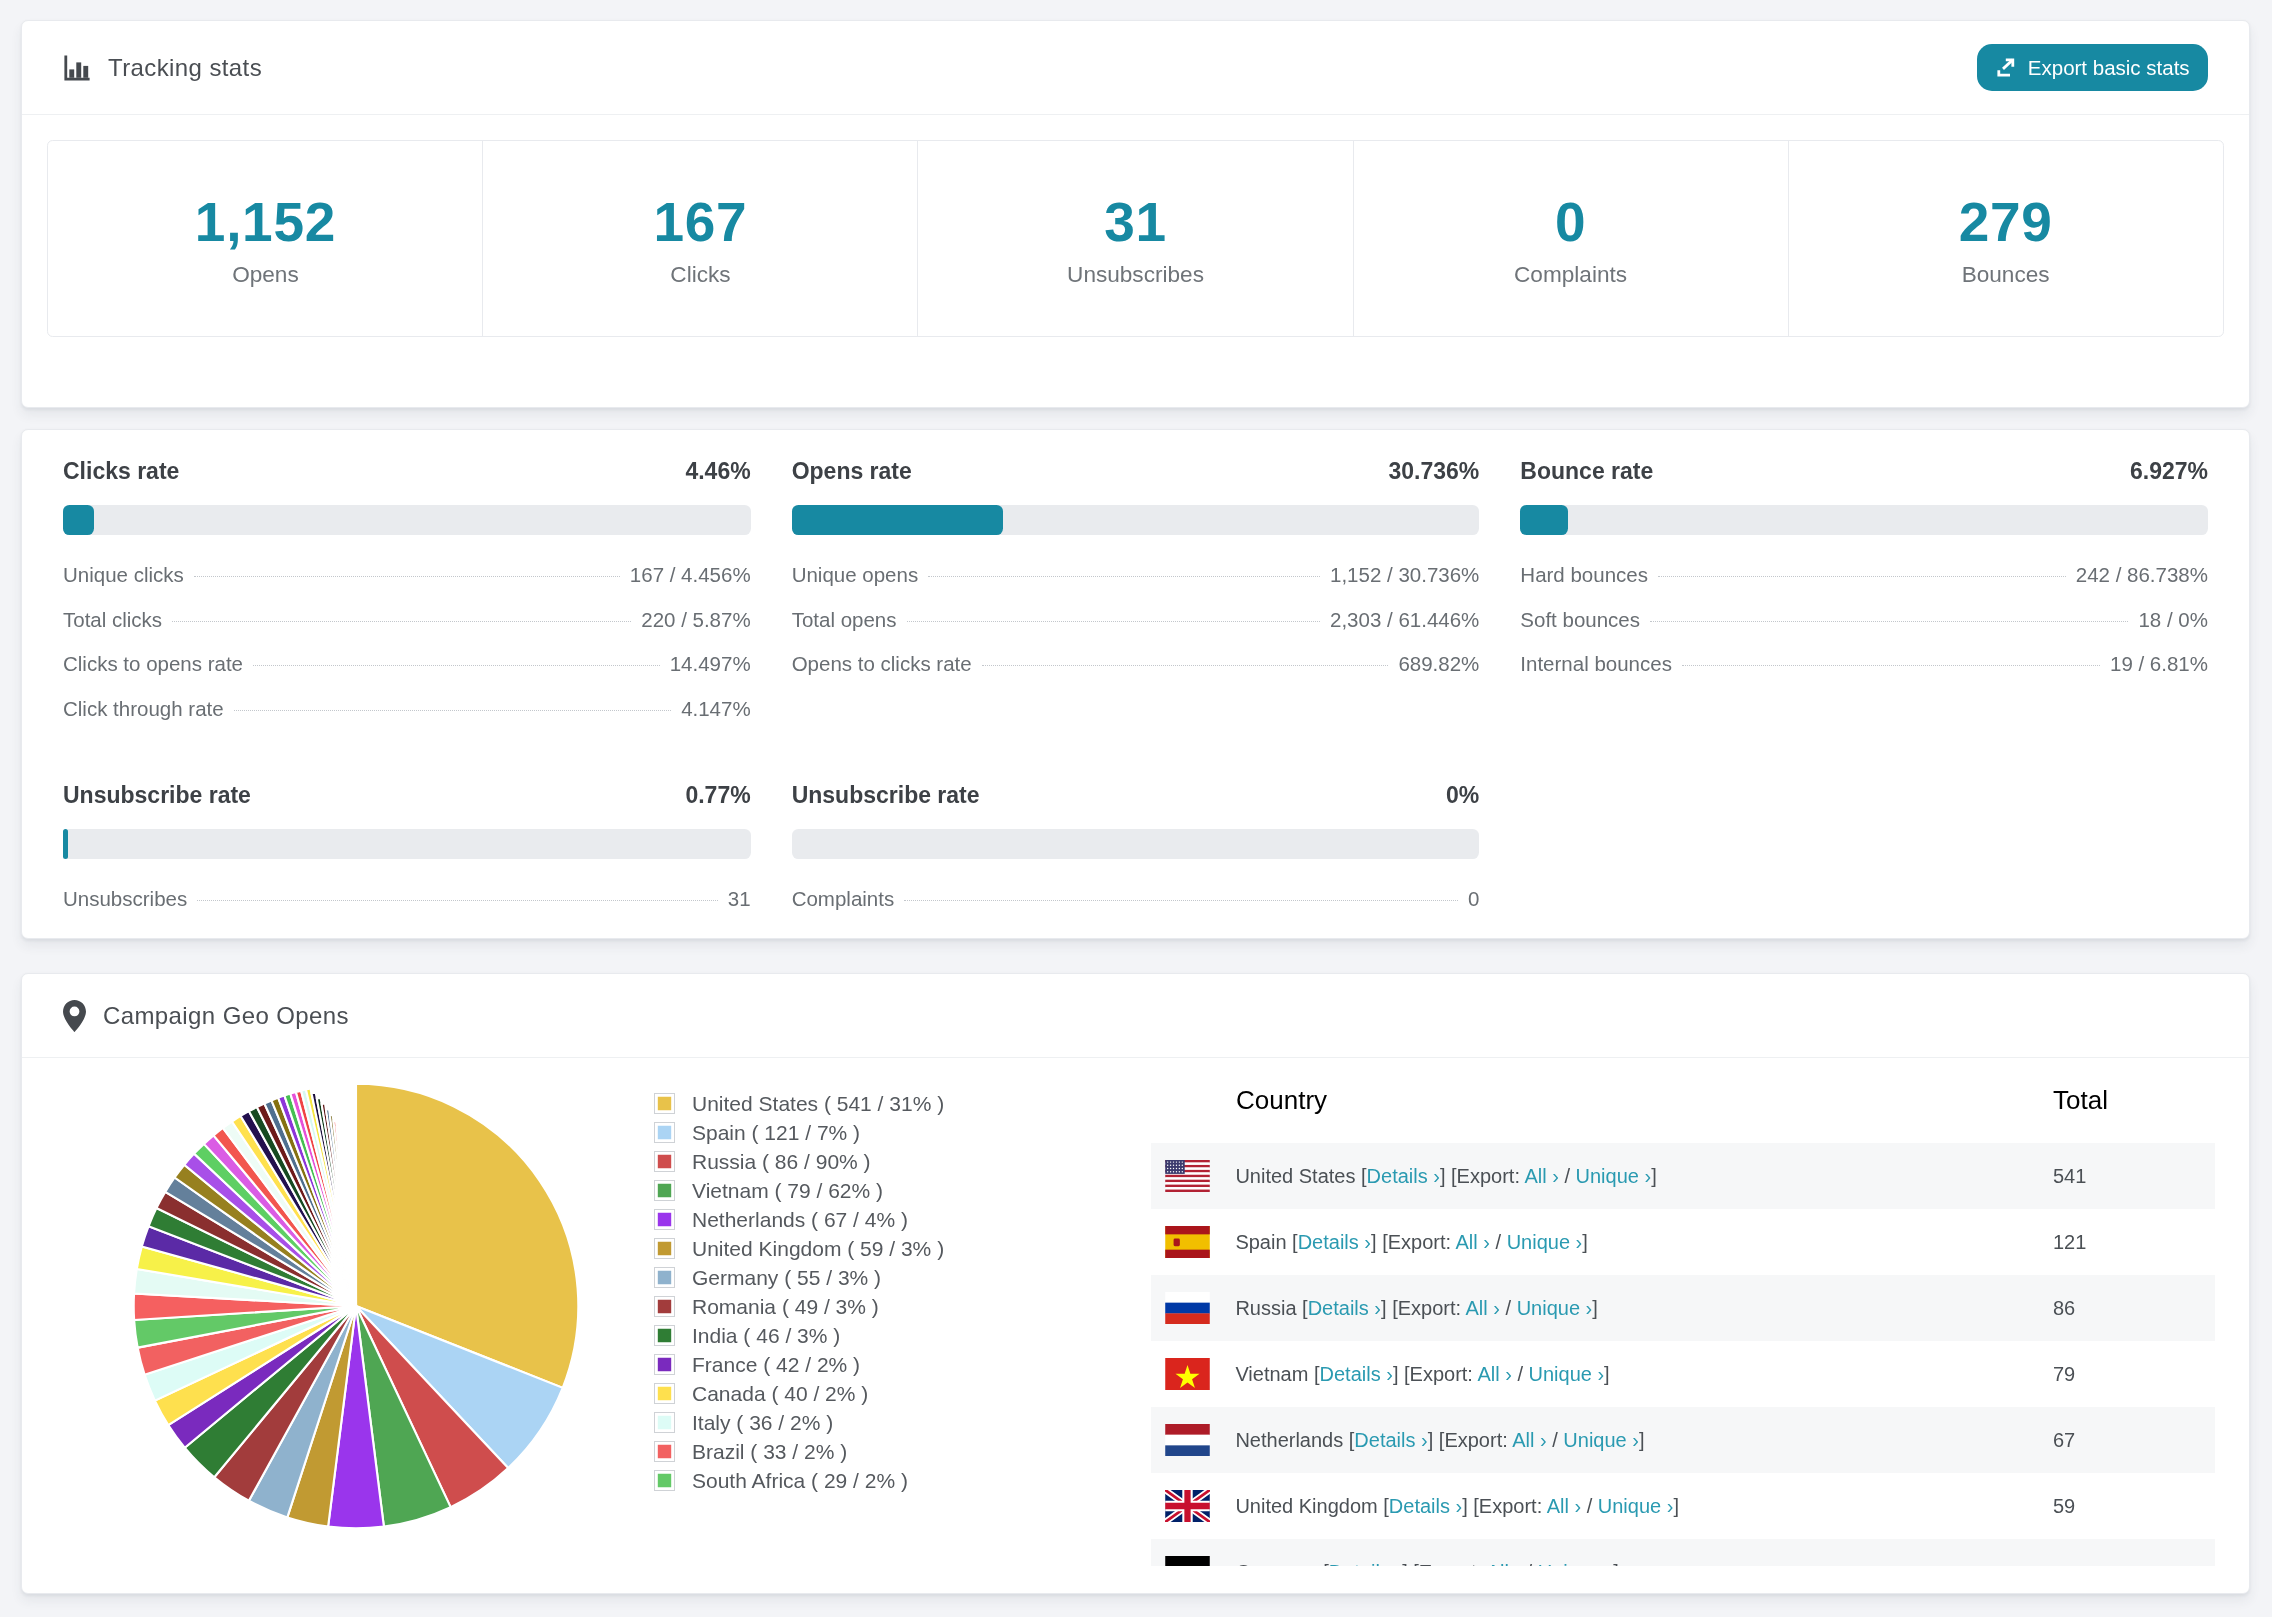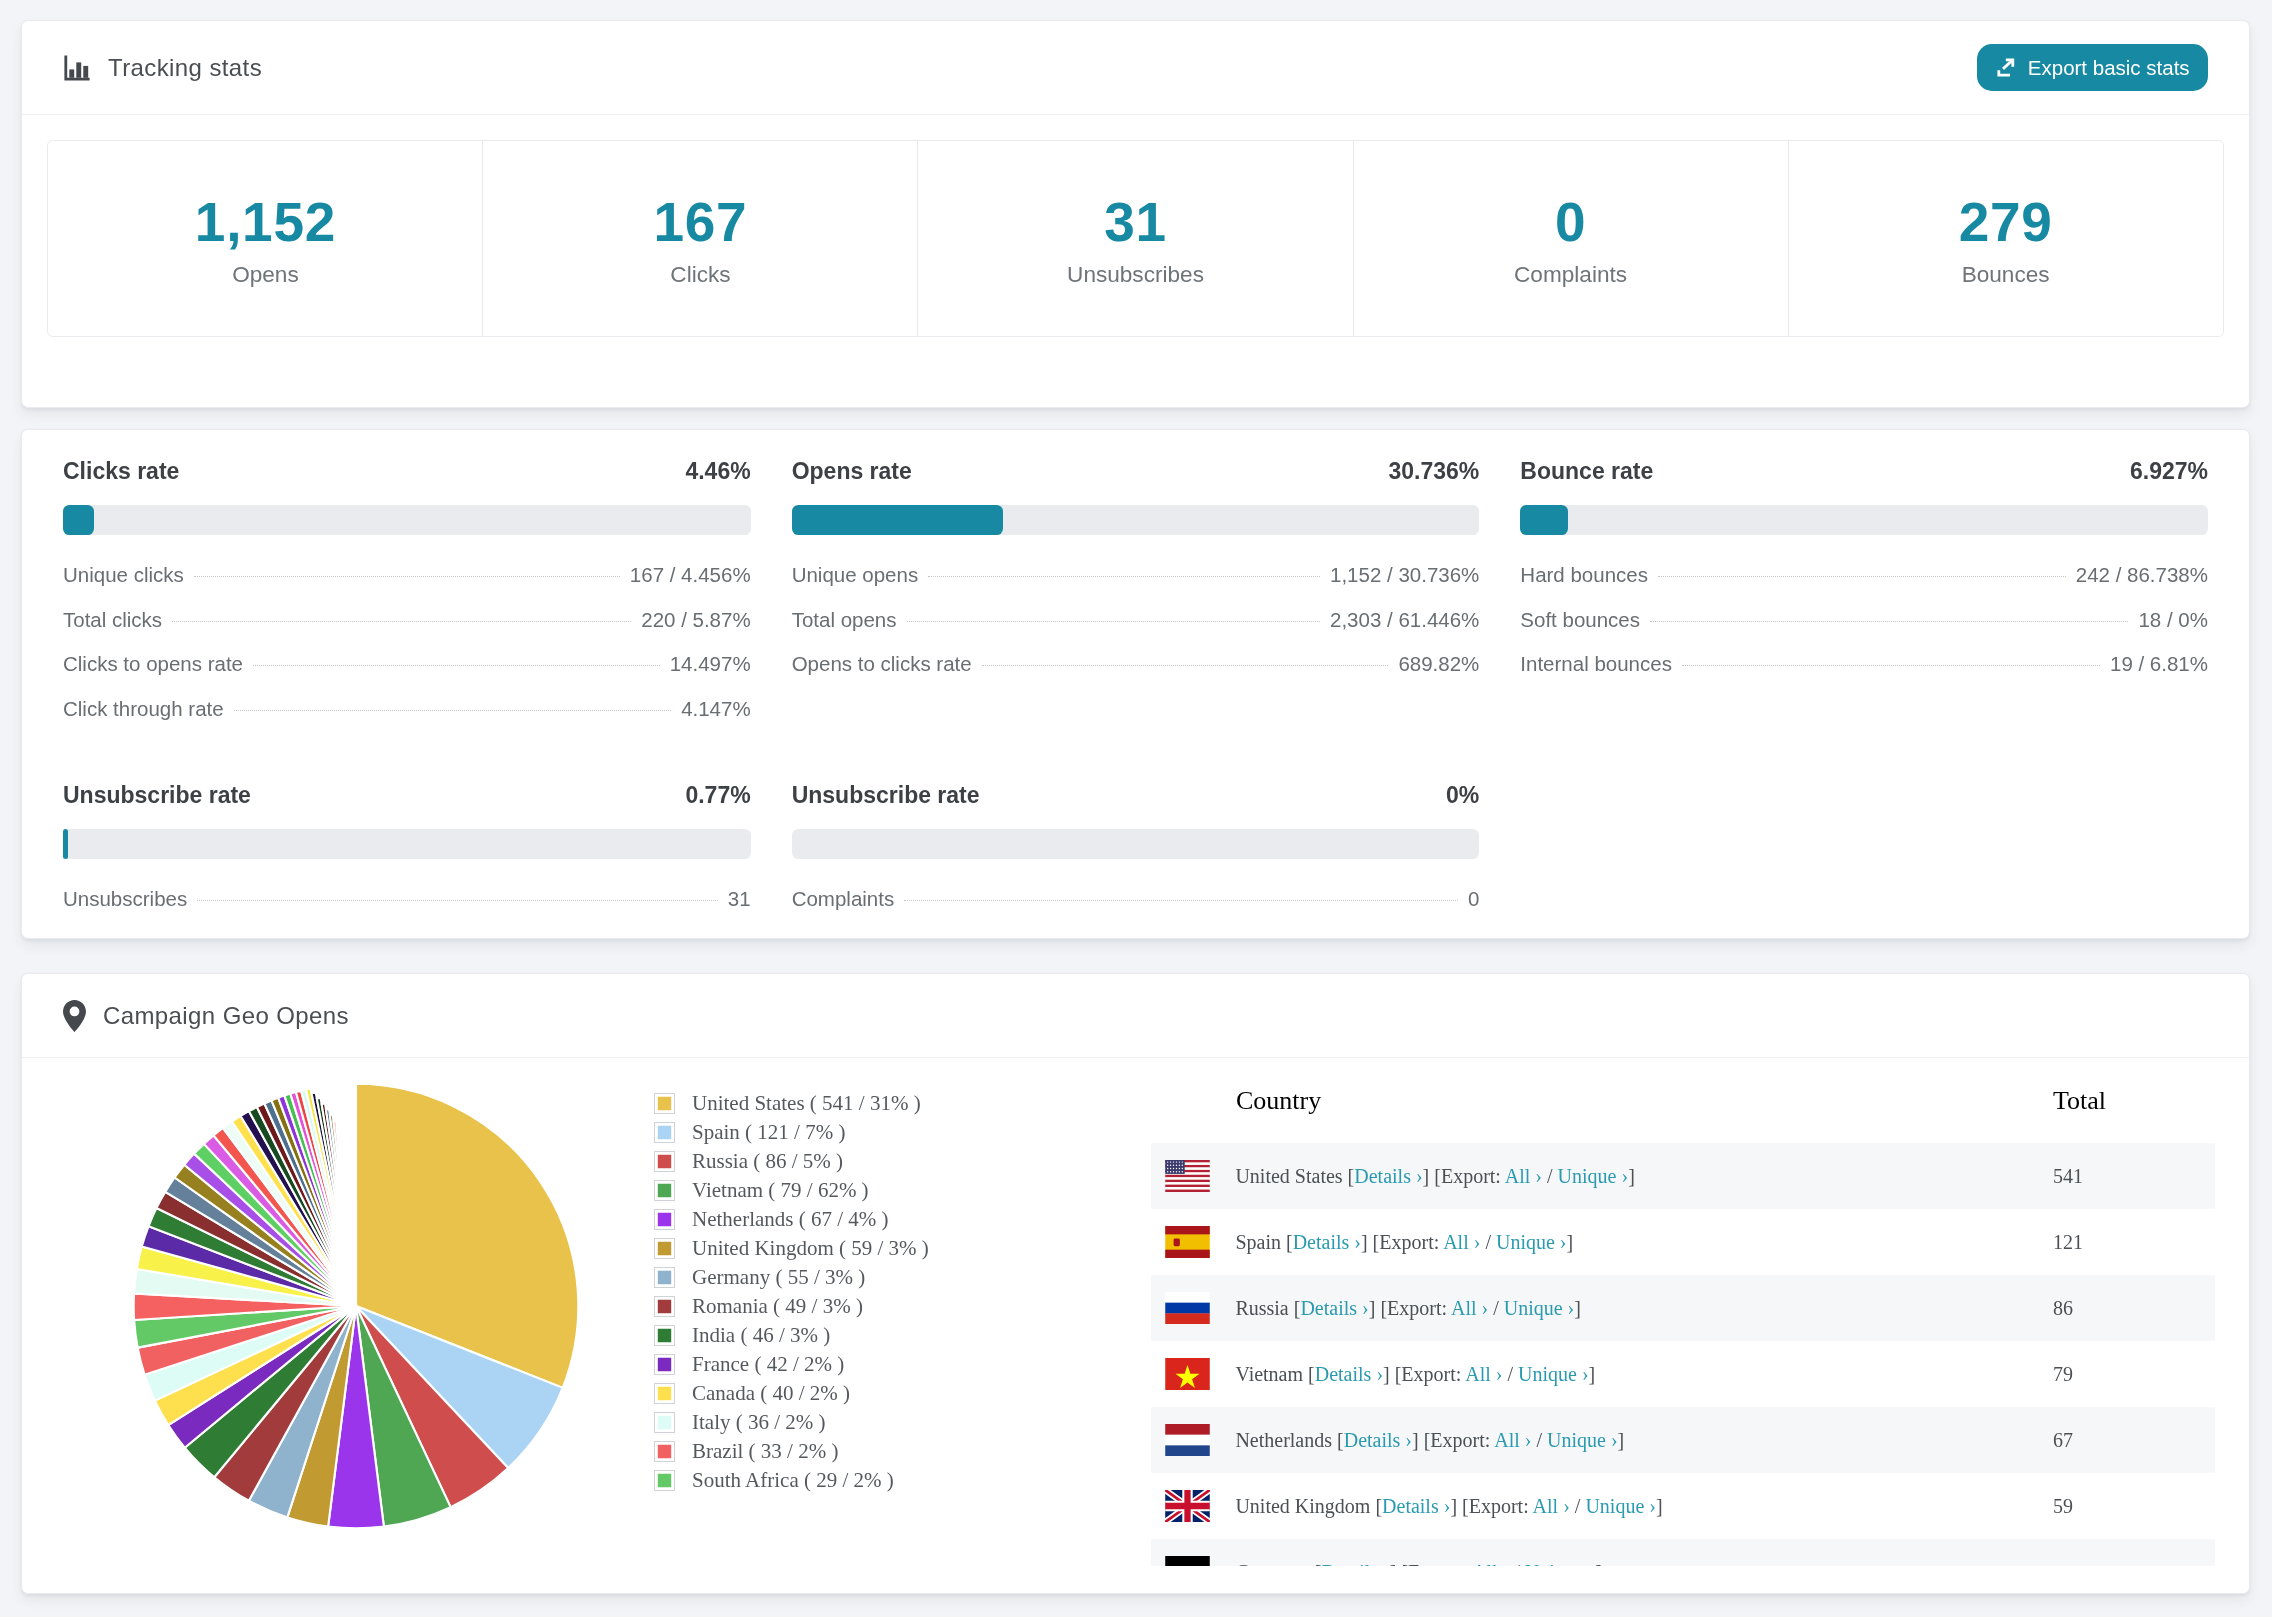--- a/index.html
+++ b/index.html
@@ -57,21 +57,21 @@
   .rate-title, .rate-value { font-size:23px; font-weight:700; color:#3d4146; }
   .bar-track { margin-top:20px; height:30px; background:#e9ebee; border-radius:6.4px; }
   .bar-fill  { height:30px; background:#1789a2; border-radius:6.4px; }
   .rate-rows { margin-top:28px; }
   .metric-row { display:flex; align-items:baseline; margin-bottom:20.5px; font-size:20.5px; color:#696e73; }
   .metric-label { white-space:nowrap; }
   .metric-leader { flex:1; border-bottom:1.4px dotted #c3c7cc; margin:0 10px; transform:translateY(-5px); }
   .metric-value { white-space:nowrap; }
 
   
-  #geo-content { position:relative; height:536px;font-family:Liberation Serif, serif; }
+  #geo-content { position:relative; height:536px; }
   #pie-wrap { position:absolute; left:87px; top:1.4px; width:494px; height:494px; }
   #legend { position:absolute; left:632px; top:31px; margin:0; padding:0; list-style:none; }
   .legend-item { display:flex; align-items:center; height:29px; font-size:21px; color:#55595e; }
   .legend-swatch {
     width:21px; height:21px; flex:none; margin-right:17px;
     border:0.7px solid #cfd2d6; box-shadow:inset 0 0 0 2.8px #fff;
   }
   #table-wrap { position:absolute; left:1129px; top:0; width:1064px; }
   .geo-thead { display:flex; align-items:center; height:85px; font-size:26px; color:#000000; }
   .geo-thead .col-country { flex:1; padding-left:85px; }
@@ -326,21 +326,21 @@
         <li class="legend-item">
           <span class="legend-swatch" style="background: rgb(232, 194, 74);"></span>
           <span class="legend-label">United States ( 541 / 31% )</span>
         </li>
         <li class="legend-item">
           <span class="legend-swatch" style="background: rgb(171, 212, 244);"></span>
           <span class="legend-label">Spain ( 121 / 7% )</span>
         </li>
         <li class="legend-item">
           <span class="legend-swatch" style="background: rgb(207, 77, 77);"></span>
-          <span class="legend-label">Russia ( 86 / 5% )</span>
+          <span class="legend-label">Russia ( 86 / 90% )</span>
         </li>
         <li class="legend-item">
           <span class="legend-swatch" style="background: rgb(79, 166, 83);"></span>
           <span class="legend-label">Vietnam ( 79 / 62% )</span>
         </li>
         <li class="legend-item">
           <span class="legend-swatch" style="background: rgb(154, 53, 236);"></span>
           <span class="legend-label">Netherlands ( 67 / 4% )</span>
         </li>
         <li class="legend-item">

